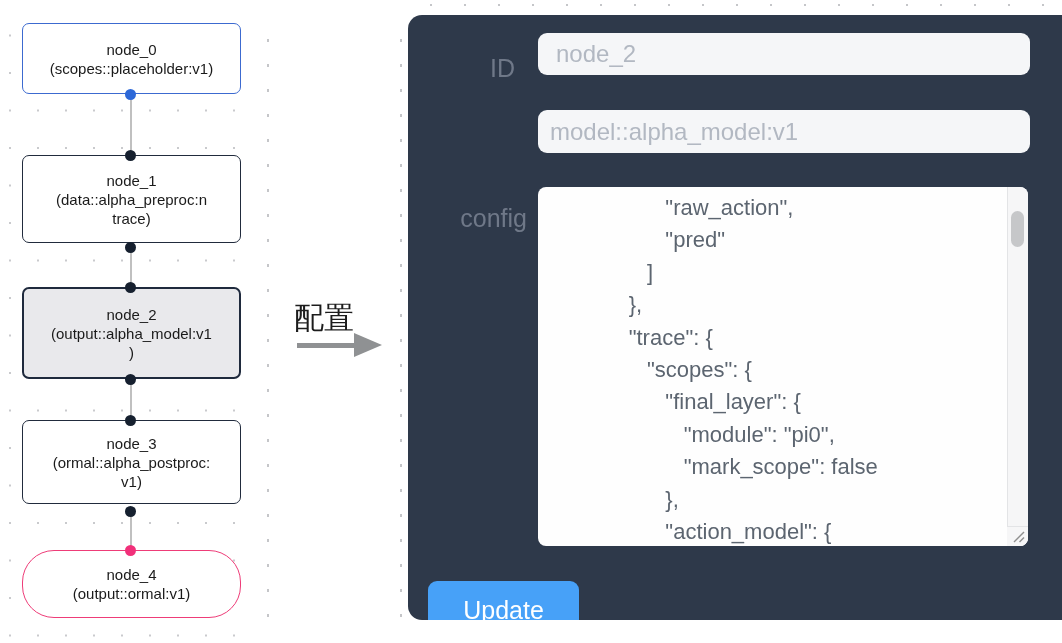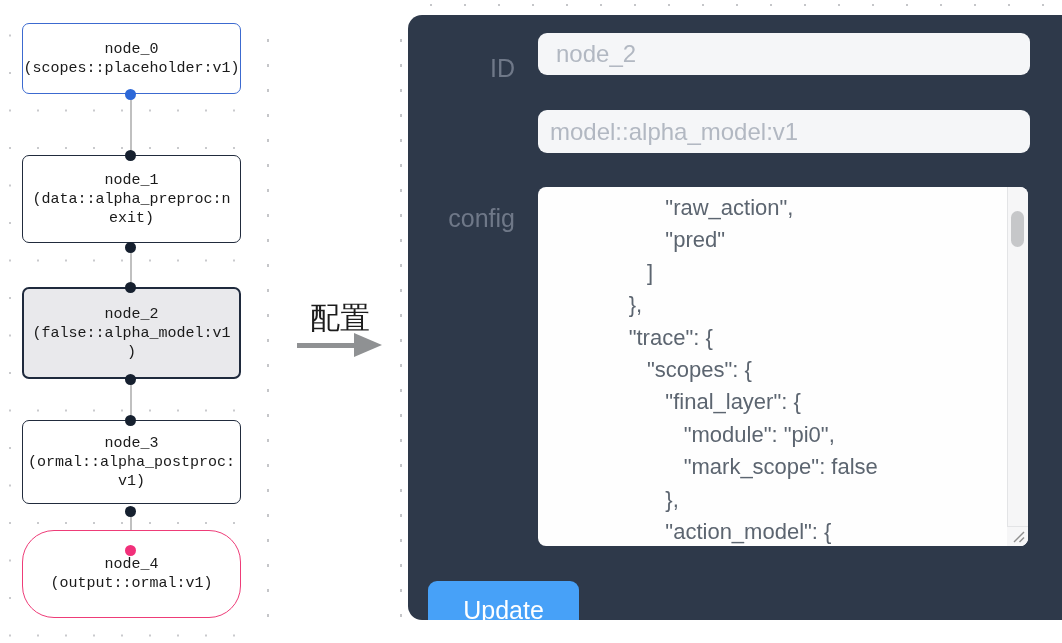--- a/index.html
+++ b/index.html
@@ -36,62 +36,62 @@
   .e2 { top:379px; height:41px; }
   .e3 { top:511px; height:39px; }
 
   
   .node {
     position:absolute; left:22px; width:219px; background:#ffffff;
     border:1.5px solid #212b3d; border-radius:7px;
     display:flex; flex-direction:column; justify-content:center; align-items:center;
     font-size:15px; line-height:19px; color:#1a1a1a; text-align:center;
   }
-  .node .nline { width:100%;font-family:Liberation Mono, monospace; }
+  .node .nline { width:100%; }
   .node0 { top:23px;  height:71px; border-color:#3c6ad0; }
   .node1 { top:155px; height:88px; }
   .node2 { top:287px; height:92px; border:2px solid #1f2a3d; background:#e9e9ec; }
   .node3 { top:420px; height:84px; }
-  .node4 { top:530px; height:88px; border-color:#ee3c78;border-radius:32px; }
+  .node4 { top:550px; height:68px; border-color:#ee3c78;border-radius:32px; }
 
   
   .handle {
     position:absolute; left:125px; width:11px; height:11px; border-radius:50%;
     background:#16202f;
   }
   .h0b { top:89px;  background:#2d68d8; }
   .h1t { top:150px; } .h1b { top:242px; }
   .h2t { top:282px; } .h2b { top:374px; }
   .h3t { top:415px; } .h3b { top:506px; }
   .h4t { top:545px; background:#f1307a; }
 
   
   .trans-label {
-    position:absolute; left:294px; top:298px; width:76px; text-align:right;
+    position:absolute; left:294px; top:298px; width:76px; text-align:left;
     font-size:30px; color:#1c1c1c;
   }
   .arrow-line { position:absolute; left:297px; top:343px; width:57px; height:5px; background:#8f9193; }
   .arrow-head {
     position:absolute; left:354px; top:333px; width:0; height:0;
     border-top:12px solid transparent; border-bottom:12px solid transparent;
     border-left:28px solid #8f9193;
   }
 
   
   .panel {
     position:absolute; left:408px; top:15px; width:700px; height:605px;
     background:#2e394a; border-radius:14px; overflow:hidden;
   }
   .field-label {
     position:absolute; left:0; width:107px; text-align:right;
     font-size:25px; color:#6f7888;
   }
   .lbl-id     { top:39px; }
   .lbl-type   { top:117px; }
-  .lbl-config { top:189px; }
+  .lbl-config { top:189px;margin-left:12px; }
   .tfield {
     position:absolute; left:130px; width:492px; height:42px;
     background:#f5f6f8; border:none; outline:none; border-radius:9px;
     font-family:inherit; font-size:24px; color:#b2b8c2; padding:0 18px;
   }
   .in-id   { top:18px; }
   .in-type { top:95px; height:43px;padding-left:12px; }
 
   .config-box {
     position:absolute; left:130px; top:172px; width:490px; height:359px;
@@ -139,25 +139,25 @@
   <div class="edge e2"></div>
   <div class="edge e3"></div>
 
   <div class="node node0">
     <div class="nline">node_0</div>
     <div class="nline">(scopes::placeholder:v1)</div>
   </div>
   <div class="node node1">
     <div class="nline">node_1</div>
     <div class="nline">(data::alpha_preproc:n</div>
-    <div class="nline">exit)</div>
+    <div class="nline">trace)</div>
   </div>
   <div class="node node2">
     <div class="nline">node_2</div>
-    <div class="nline">(false::alpha_model:v1</div>
+    <div class="nline">(output::alpha_model:v1</div>
     <div class="nline">)</div>
   </div>
   <div class="node node3">
     <div class="nline">node_3</div>
     <div class="nline">(ormal::alpha_postproc:</div>
     <div class="nline">v1)</div>
   </div>
   <div class="node node4">
     <div class="nline">node_4</div>
     <div class="nline">(output::ormal:v1)</div>

